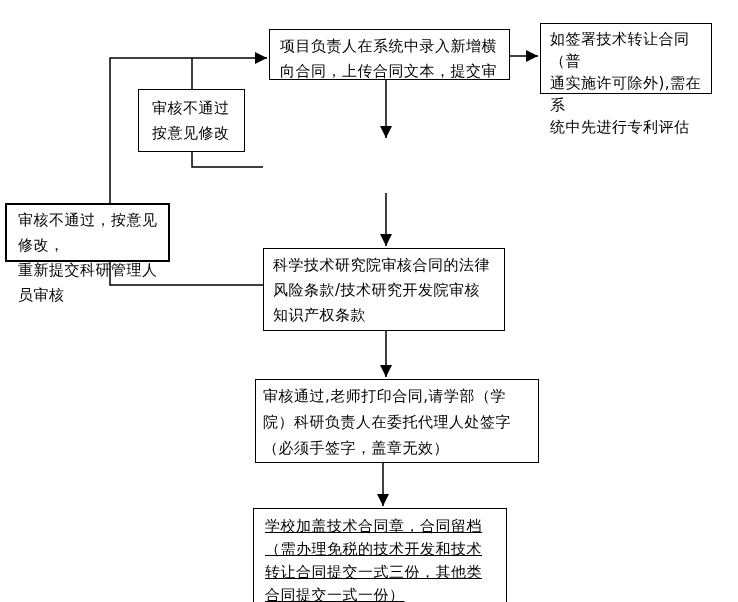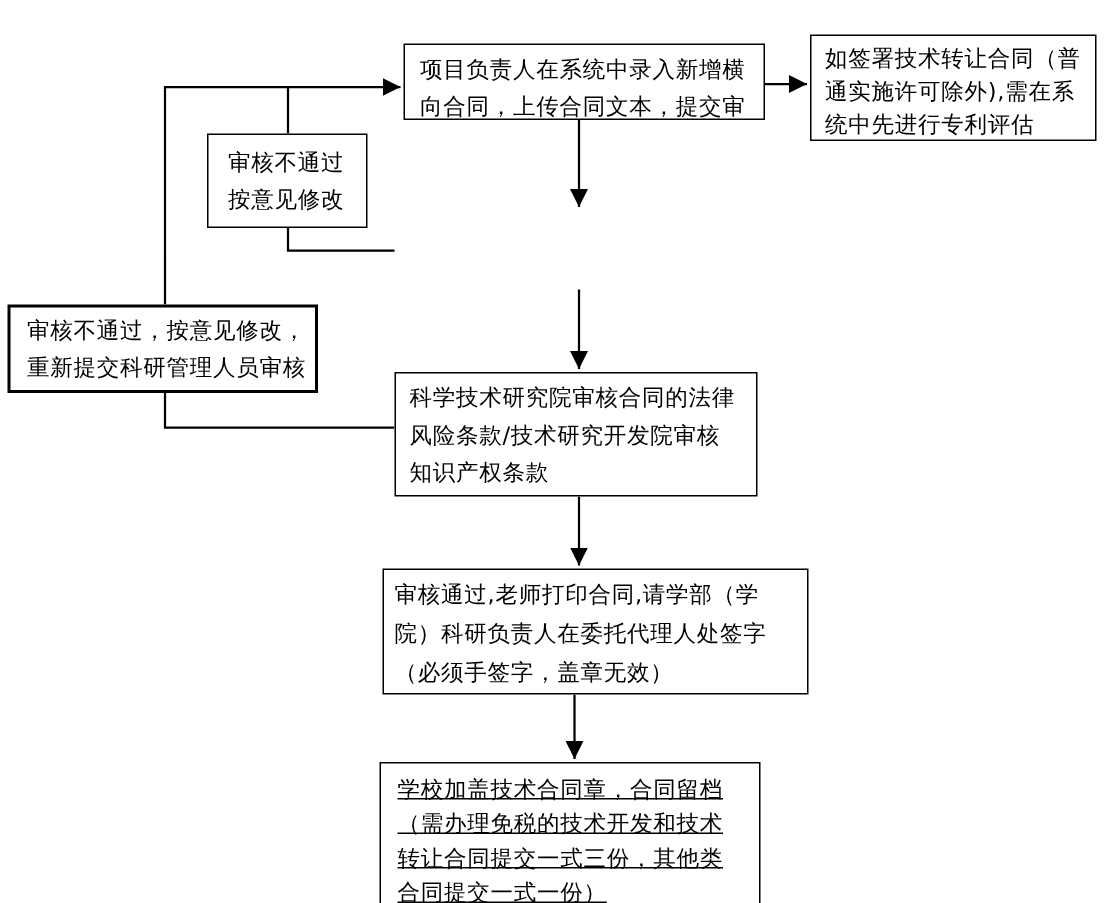--- a/index.html
+++ b/index.html
@@ -33,24 +33,24 @@
   .box {
     position: absolute;
     box-sizing: border-box;
     border: 1px solid #000000;
     background: #ffffff;
     font-size: 15px;
     white-space: pre-line;
     letter-spacing: 0.5px;
   }
   .b-entry      { left: 269px; top: 14px;  width: 241px; height: 51px;  padding: 4px 0 0 10px; line-height: 25px; }
-  .b-patent     { left: 540px; top: 8px;   width: 191px; height: 71px;  padding: 4px 0 0 9px;  line-height: 22px; }
+  .b-patent     { left: 540px; top: 8px;   width: 172px; height: 71px;  padding: 4px 0 0 9px;  line-height: 22px; }
   .b-fail-dept  { left: 138px; top: 74px;  width: 107px; height: 63px;  padding: 6px 0 16px 13px; line-height: 25px; }
   .b-dept       { left: 263px; top: 125px; width: 242px; height: 53px;  padding: 2px 0 0 9px;  line-height: 25px; }
-  .b-fail-inst  { left: 5px;   top: 188px; width: 207px; height: 59px;  padding: 3px 0 0 11px; line-height: 25px; border-width: 2px; }
+  .b-fail-inst  { left: 5px;   top: 188px; width: 165px; height: 59px;  padding: 3px 0 0 11px; line-height: 25px; border-width: 2px; }
   .b-inst       { left: 263px; top: 233px; width: 242px; height: 83px;  padding: 4px 0 12px 9px;  line-height: 25px; }
   .b-sign       { left: 255px; top: 364px; width: 284px; height: 84px;  padding: 3px 0 0 7px;  line-height: 26px; }
   .b-archive    { left: 253px; top: 493px; width: 254px; height: 102px; padding: 6px 0 0 11px; line-height: 23px; text-decoration: underline; }
 </style>
 </head>
 <body>
 
 <div class="canvas">
 
   <svg class="connectors" width="738" height="602" viewBox="0 0 738 602" xmlns="http://www.w3.org/2000/svg">

